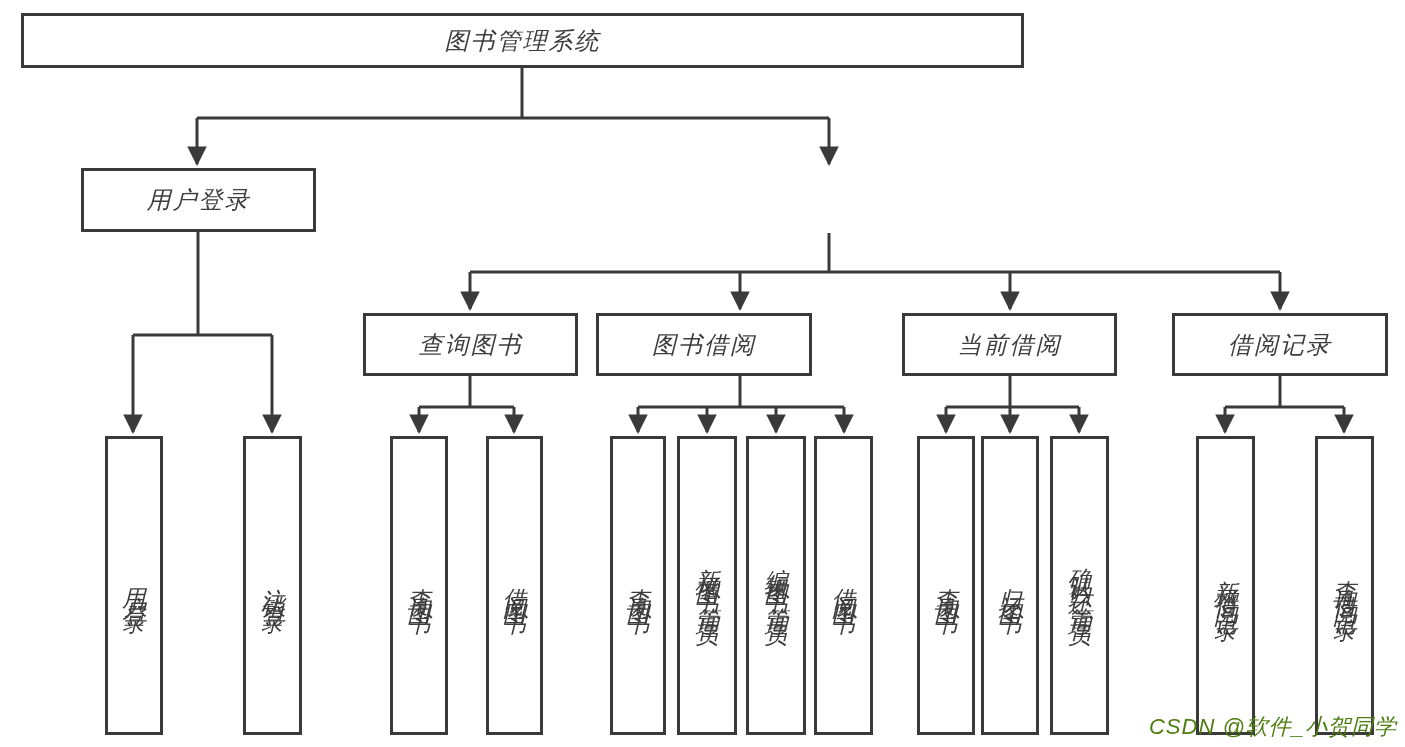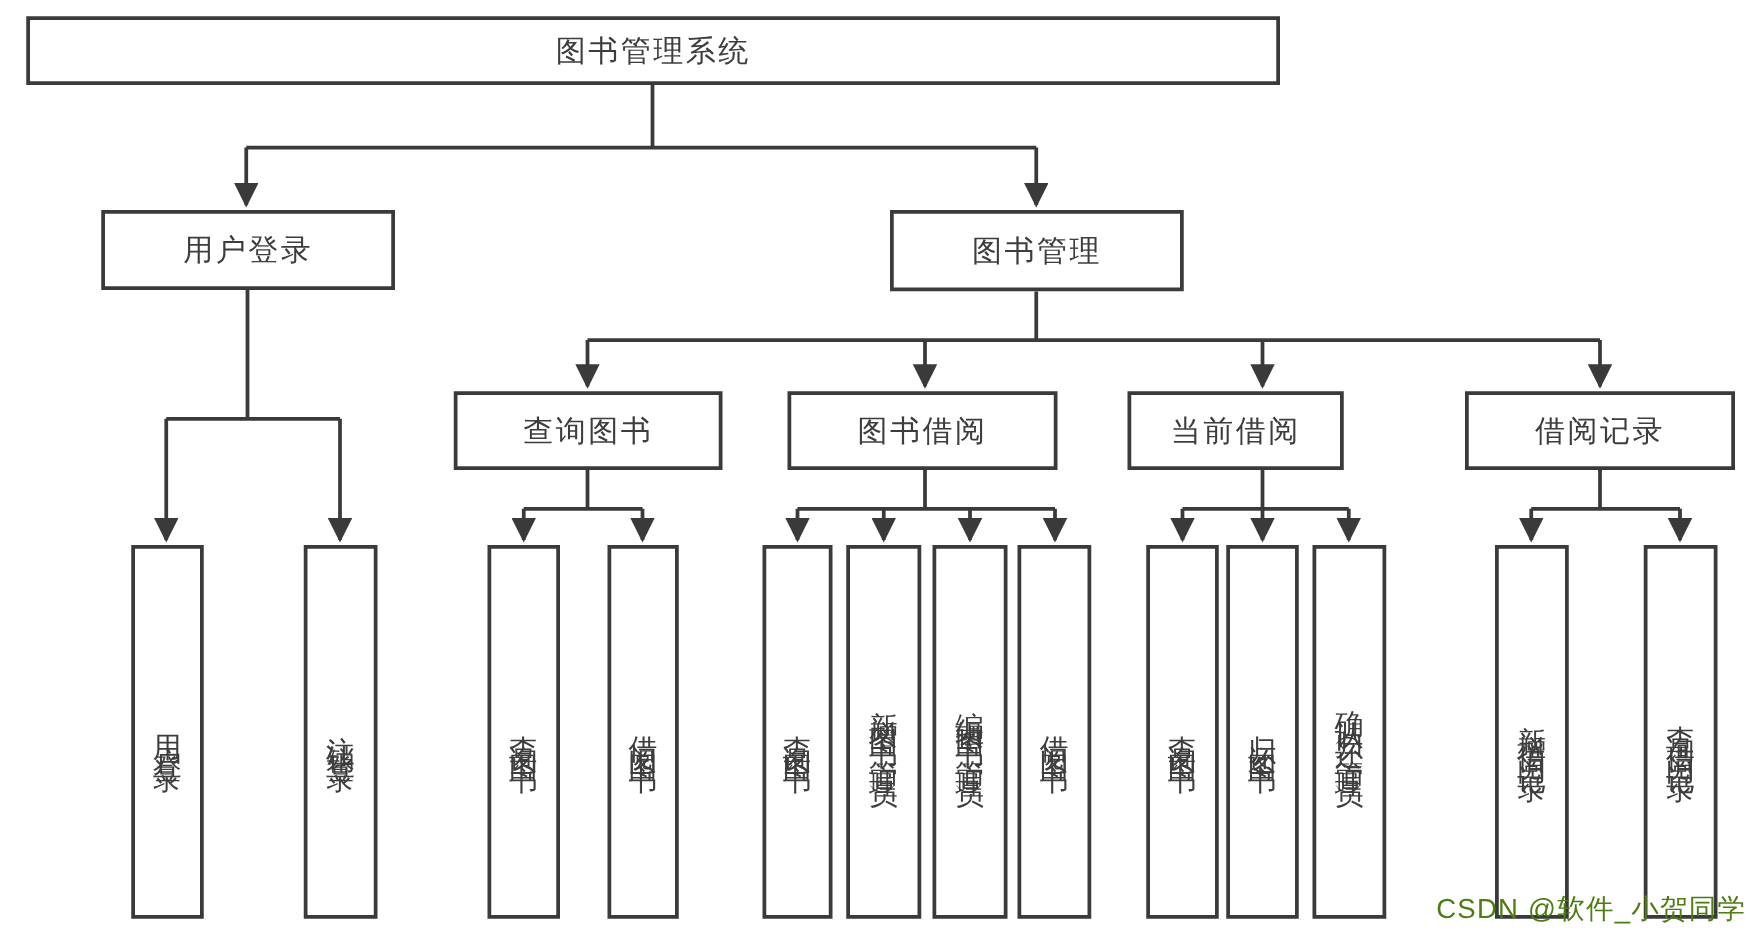--- a/index.html
+++ b/index.html
@@ -2,20 +2,21 @@
 <html><head>
 <meta charset="utf-8">
 <style>
   html,body{margin:0;padding:0;background:#ffffff;}
   #stage{
     position:relative;
     width:1405px;height:747px;
     background:#ffffff;
     font-family:"Liberation Sans","DejaVu Sans",sans-serif;
     overflow:hidden;
+    font-style:italic;
   }
   #wires{position:absolute;left:0;top:0;width:1405px;height:747px;}
   .node{
     position:absolute;box-sizing:border-box;
     border:3px solid #3a3a3a;background:#ffffff;
     display:flex;align-items:center;justify-content:center;
     font-size:24px;color:#3d3d3d;letter-spacing:2px;
     white-space:nowrap;
   }
   .leaf{
@@ -84,25 +85,24 @@
       <line x1="1280" y1="376" x2="1280" y2="407"></line>
       <line x1="1225" y1="407" x2="1344" y2="407"></line>
       <line x1="1225" y1="407" x2="1225" y2="432" marker-end="url(#arw)"></line>
       <line x1="1344" y1="407" x2="1344" y2="432" marker-end="url(#arw)"></line>
     </g>
   </svg>
 
   <div class="node" style="left:21px;top:13px;width:1003px;height:55px;">图书管理系统</div>
 
   <div class="node" style="left:81px;top:168px;width:235px;height:64px;">用户登录</div>
-  <div class="node" style="left:712px;top:168px;width:235px;height:65px;">图书管理</div>
 
   <div class="node" style="left:363px;top:313px;width:215px;height:63px;">查询图书</div>
-  <div class="node" style="left:630px;top:313px;width:216px;height:63px;">图书借阅</div>
-  <div class="node" style="left:902px;top:313px;width:173px;height:63px;">当前借阅</div>
+  <div class="node" style="left:596px;top:313px;width:216px;height:63px;">图书借阅</div>
+  <div class="node" style="left:902px;top:313px;width:215px;height:63px;">当前借阅</div>
   <div class="node" style="left:1172px;top:313px;width:216px;height:63px;">借阅记录</div>
 
   <div class="leaf" style="left:105px;width:58px;">用户登录</div>
   <div class="leaf" style="left:243px;width:59px;">注销登录</div>
 
   <div class="leaf" style="left:390px;width:58px;">查询图书</div>
   <div class="leaf" style="left:486px;width:57px;">借阅图书</div>
 
   <div class="leaf" style="left:610px;width:56px;">查询图书</div>
   <div class="leaf" style="left:677px;width:60px;">新增图书（管理员）</div>

